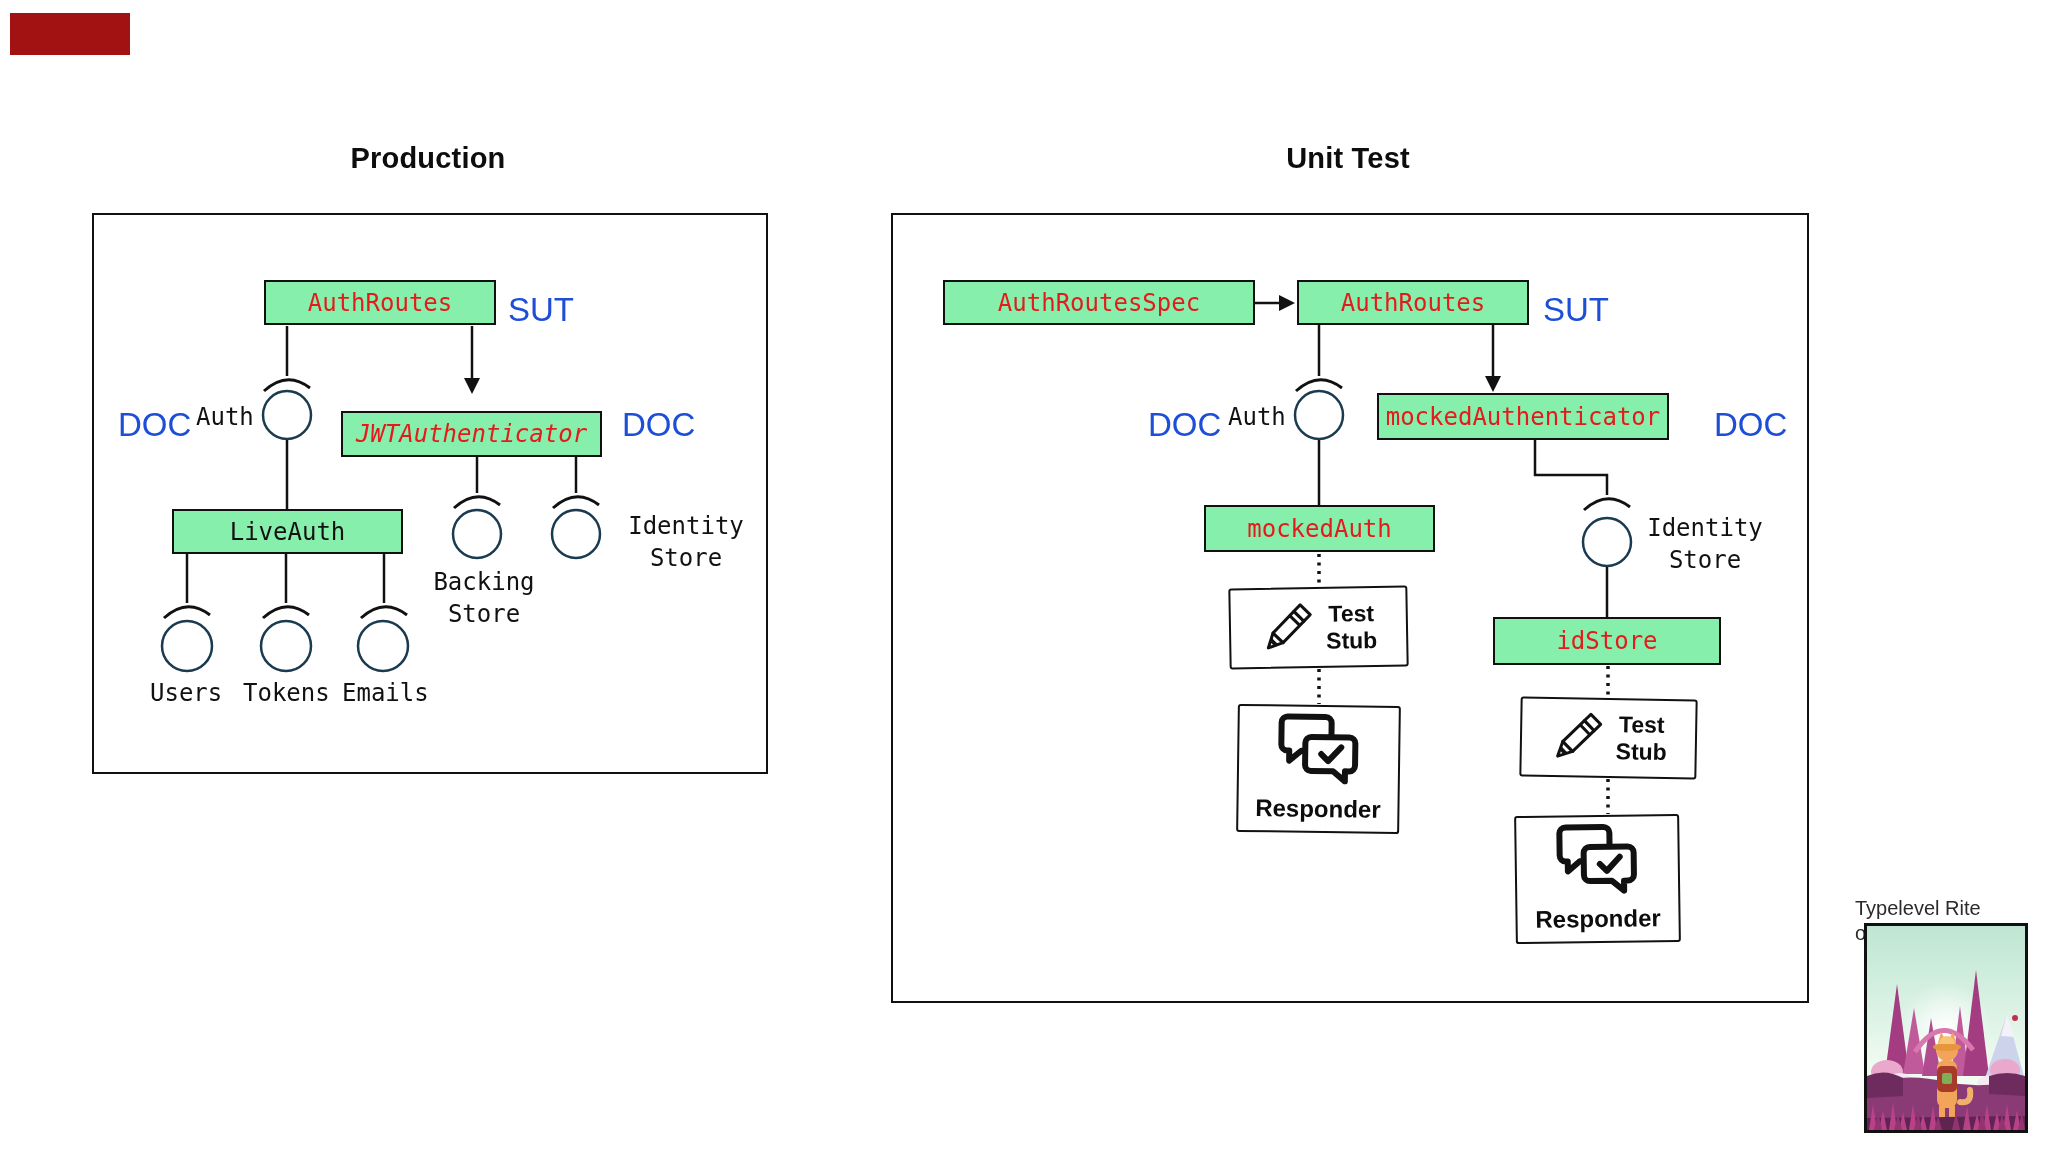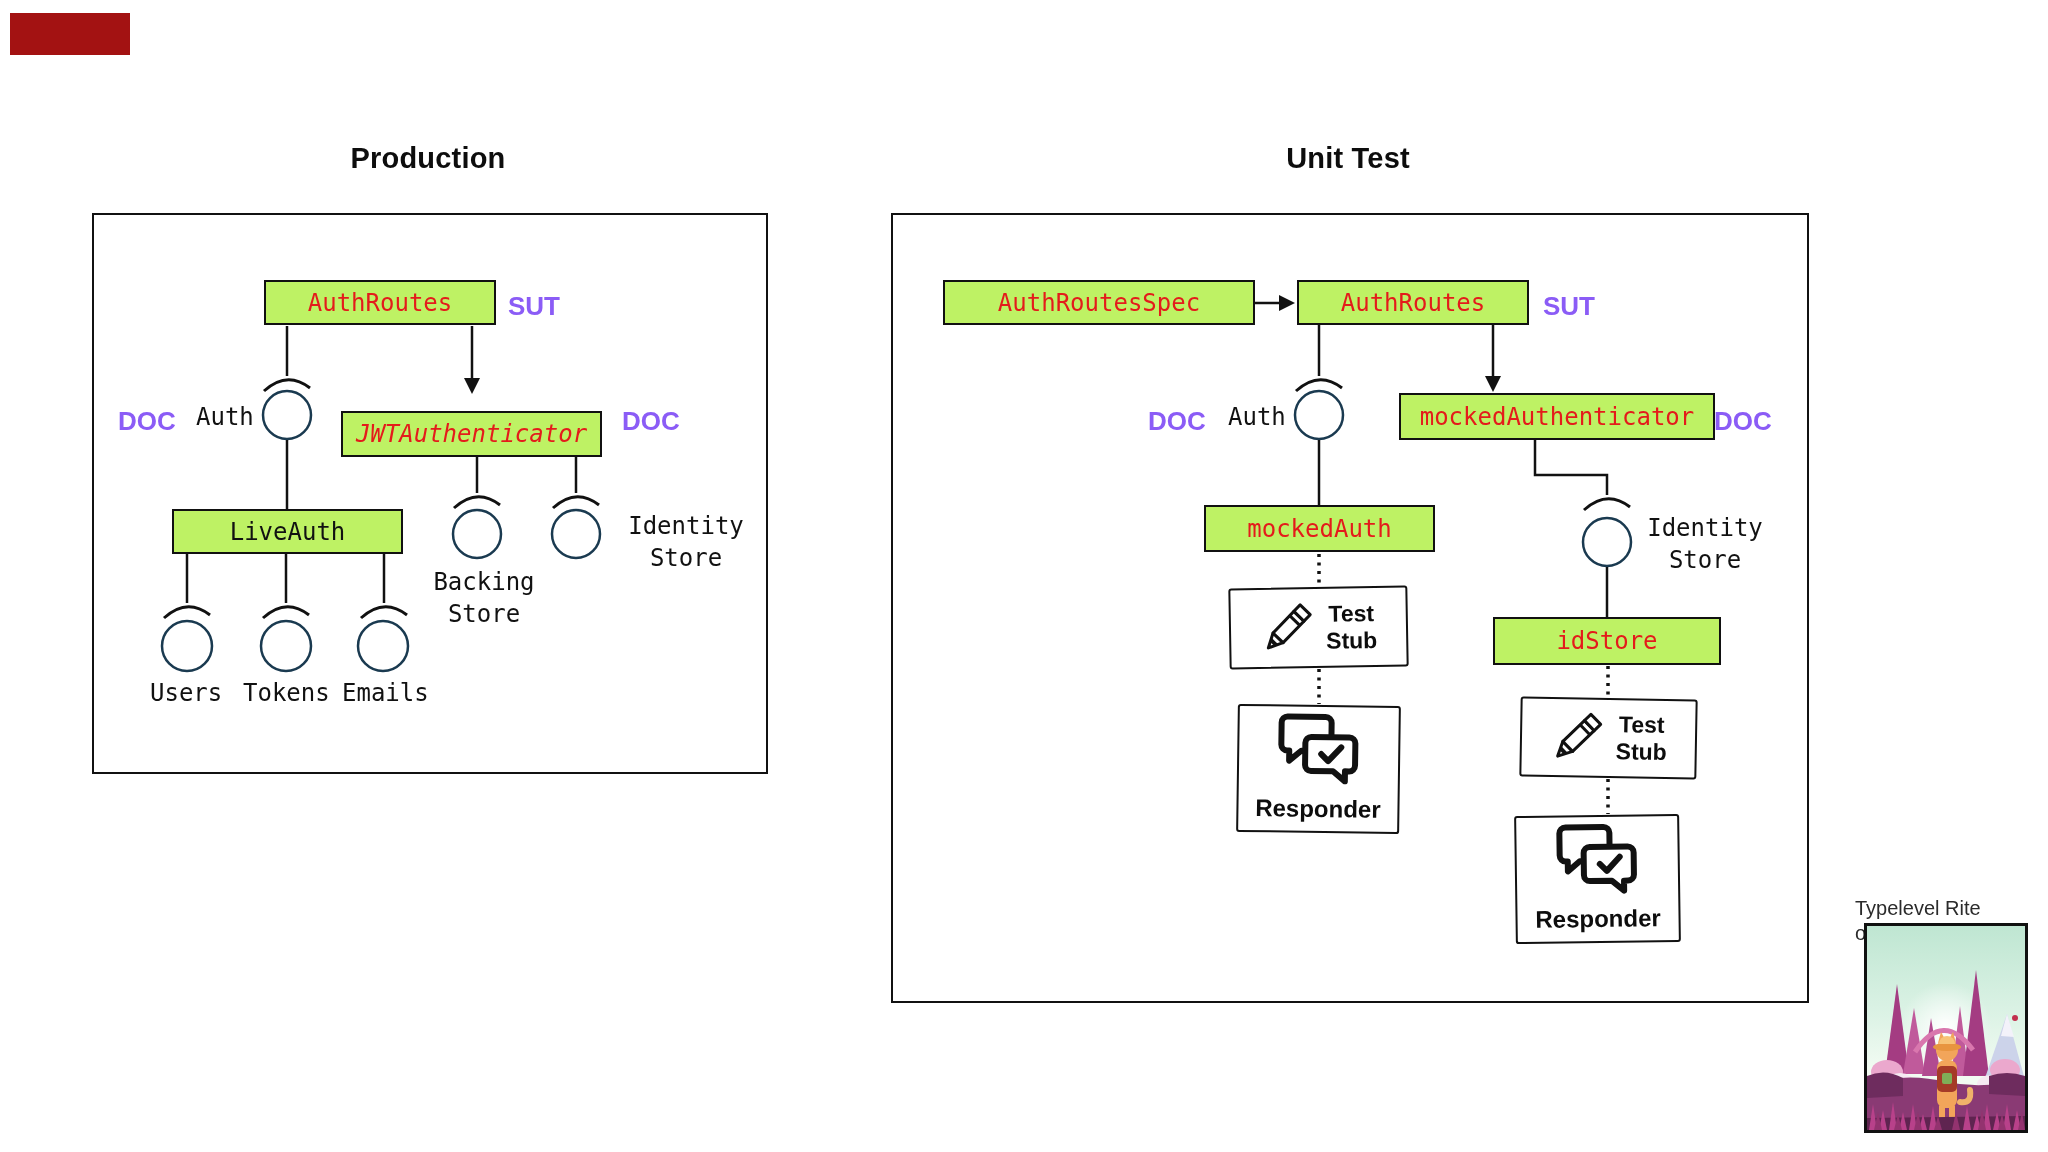--- a/index.html
+++ b/index.html
@@ -9,26 +9,26 @@
     --circle-stroke:#1a3a50;
     --caption:#2b2b2b;
   }
   html,body{margin:0;padding:0;background:#ffffff;}
   .canvas{position:relative;width:2048px;height:1152px;background:#ffffff;overflow:hidden;
           font-family:"Liberation Sans",sans-serif;}
   .abs{position:absolute;}
   .corner-rect{left:10px;top:13px;width:120px;height:42px;background:var(--accent-rect);}
   .panel{border:2px solid var(--line);background:transparent;}
   .panel-title{font-weight:bold;font-size:29px;color:#0d0d0d;text-align:center;letter-spacing:.2px;}
-  .node-box{border:2px solid var(--line);background:#bef264;display:flex;align-items:center;justify-content:center;
+  .node-box{border:2px solid var(--line);background:#86efac;display:flex;align-items:center;justify-content:center;
             font-family:"DejaVu Sans Mono",monospace;font-size:24px;color:#111;box-sizing:border-box;}
   .red{color:var(--red-text);}
   .ital{font-style:italic;margin-top:17px;}
   .mono{font-family:"DejaVu Sans Mono",monospace;font-size:24px;color:#111;white-space:nowrap;}
-  .sans-bold{font-weight:bold;font-size:26px;color:#8b5cf6;white-space:nowrap;}
+  .sans-bold{font-weight:normal;font-size:33px;color:#1d4ed8;white-space:nowrap;}
   .two-line{text-align:center;line-height:32px;}
   svg.connectors{left:0;top:0;width:2048px;height:1152px;pointer-events:none;}
   .conn{stroke:var(--line);stroke-width:2.5;fill:none;}
   .conn-thick{stroke:var(--line);stroke-width:3;fill:none;}
   .dotted{stroke:var(--line);stroke-width:3.5;fill:none;stroke-dasharray:3 5.5;}
   .ball{stroke:var(--circle-stroke);stroke-width:2.5;fill:#ffffff;}
   .arrowhead{fill:var(--line);stroke:none;}
   .sketch-box{border:2.5px solid var(--line);background:#fff;border-radius:3px;box-sizing:border-box;
               display:flex;align-items:center;justify-content:center;}
   .stub-text{font-weight:bold;font-size:23px;line-height:27px;color:#0d0d0d;text-align:center;}
@@ -135,21 +135,21 @@
 
   <div class="abs mono" style="left:150px;top:679px;">Users</div>
   <div class="abs mono" style="left:243px;top:679px;">Tokens</div>
   <div class="abs mono" style="left:342px;top:679px;">Emails</div>
 
   <div class="abs node-box red" style="left:943px;top:280px;width:312px;height:45px;">AuthRoutesSpec</div>
   <div class="abs node-box red" style="left:1297px;top:280px;width:232px;height:45px;">AuthRoutes</div>
   <div class="abs sans-bold" style="left:1543px;top:291px;">SUT</div>
   <div class="abs sans-bold" style="left:1148px;top:406px;">DOC</div>
   <div class="abs mono red" style="left:1228px;top:403px;">Auth</div>
-  <div class="abs node-box red" style="left:1377px;top:393px;width:316px;height:47px;margin-left:22px;">mockedAuthenticator</div>
+  <div class="abs node-box red" style="left:1377px;top:393px;width:292px;height:47px;">mockedAuthenticator</div>
   <div class="abs sans-bold" style="left:1714px;top:406px;">DOC</div>
   <div class="abs node-box red" style="left:1204px;top:505px;width:231px;height:47px;">mockedAuth</div>
   <div class="abs mono red two-line" style="left:1635px;top:512px;width:140px;">
     <div>Identity</div>
     <div>Store</div>
   </div>
   <div class="abs node-box red" style="left:1493px;top:617px;width:228px;height:48px;">idStore</div>
 
   <div class="abs sketch-box" style="left:1229px;top:587px;width:179px;height:81px;transform:rotate(-1deg);gap:8px;">
     <svg width="58" height="62" viewBox="0 0 58 62">

